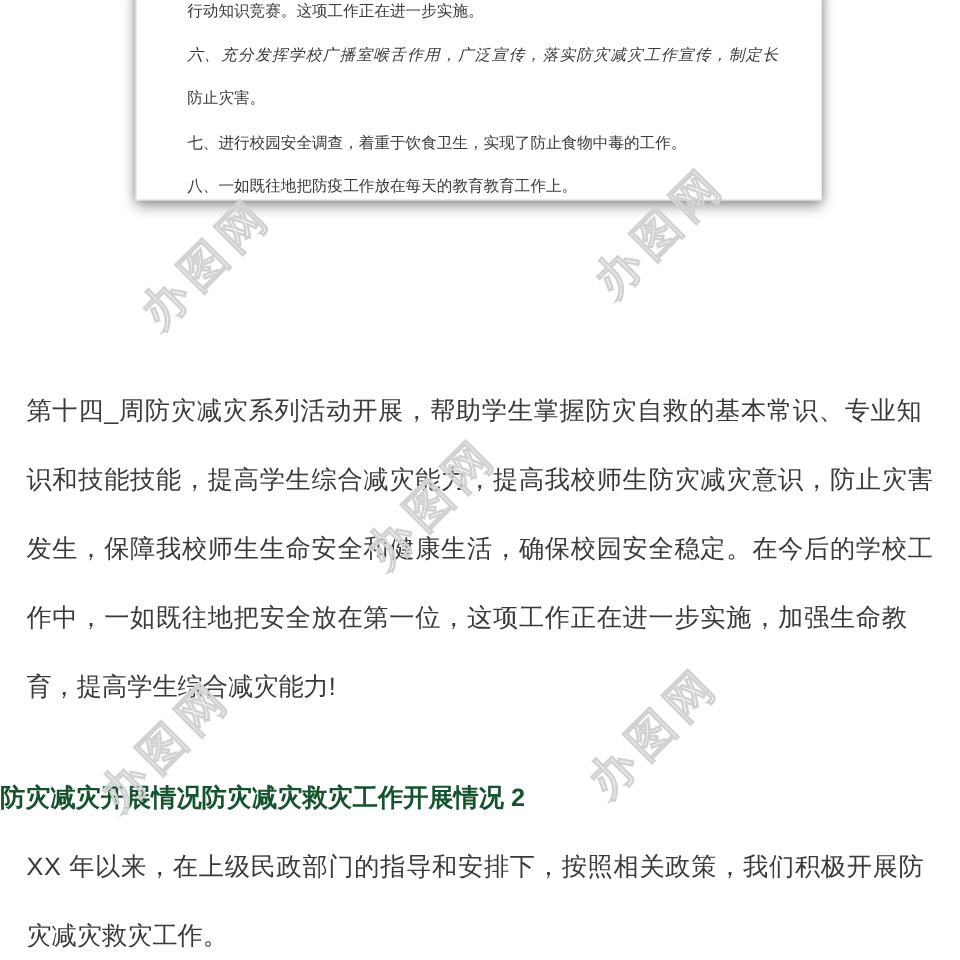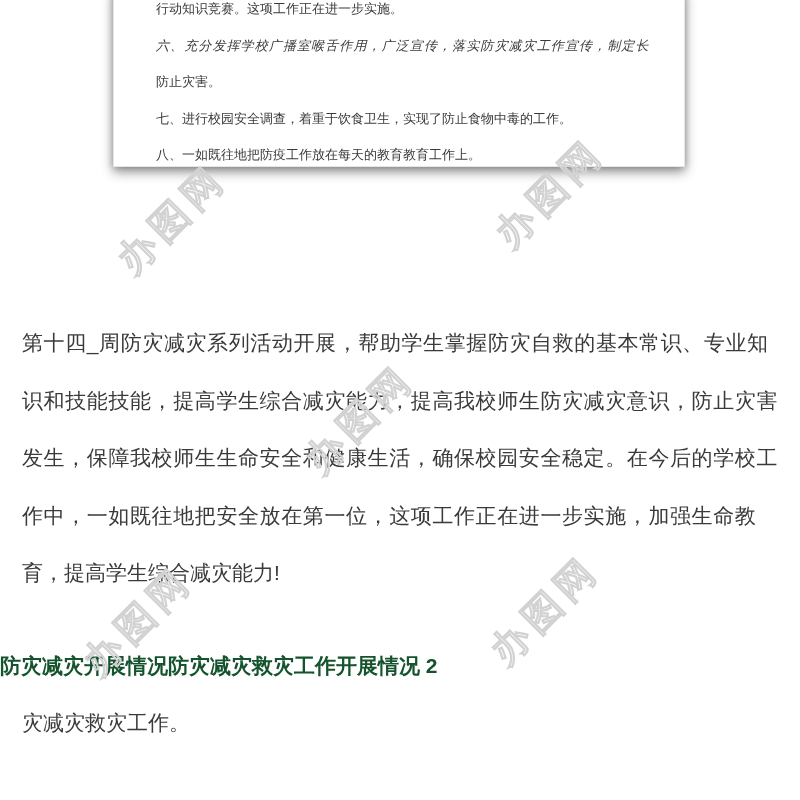--- a/index.html
+++ b/index.html
@@ -103,20 +103,21 @@
   <div class="doc-line just">第十四_周防灾减灾系列活动开展，帮助学生掌握防灾自救的基本常识、专业知</div>
   <div class="doc-line just">识和技能技能，提高学生综合减灾能力，提高我校师生防灾减灾意识，防止灾害</div>
   <div class="doc-line just">发生，保障我校师生生命安全和健康生活，确保校园安全稳定。在今后的学校工</div>
   <div class="doc-line just">作中，一如既往地把安全放在第一位，这项工作正在进一步实施，加强生命教</div>
   <div class="doc-line">育，提高学生综合减灾能力!</div>
 </div>
 
 <h2 class="heading">防灾减灾开展情况防灾减灾救灾工作开展情况 2</h2>
 
 <div class="para p2">
+  <div class="doc-line just">XX 年以来，在上级民政部门的指导和安排下，按照相关政策，我们积极开展防</div>
   <div class="doc-line">灾减灾救灾工作。</div>
 </div>
 
 <div class="wm-layer">
   <span class="wm" style="left: 172px; top: 219px;">办图网</span>
   <span class="wm" style="left: 550px; top: 193px;">办图网</span>
   <span class="wm" style="left: 360px; top: 419px;">办图网</span>
   <span class="wm" style="left: 138px; top: 621px;">办图网</span>
   <span class="wm" style="left: 545px; top: 610px;">办图网</span>
 </div>

